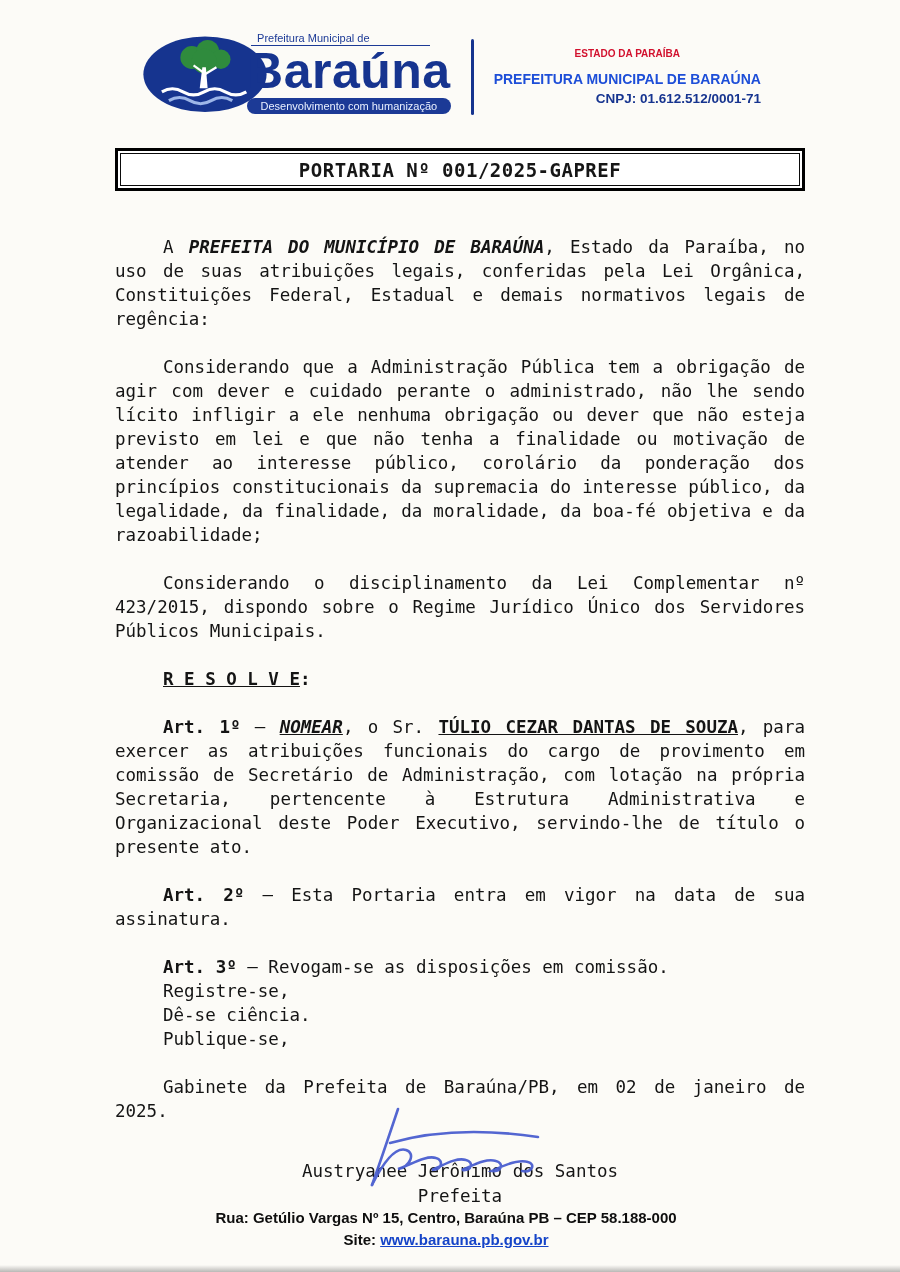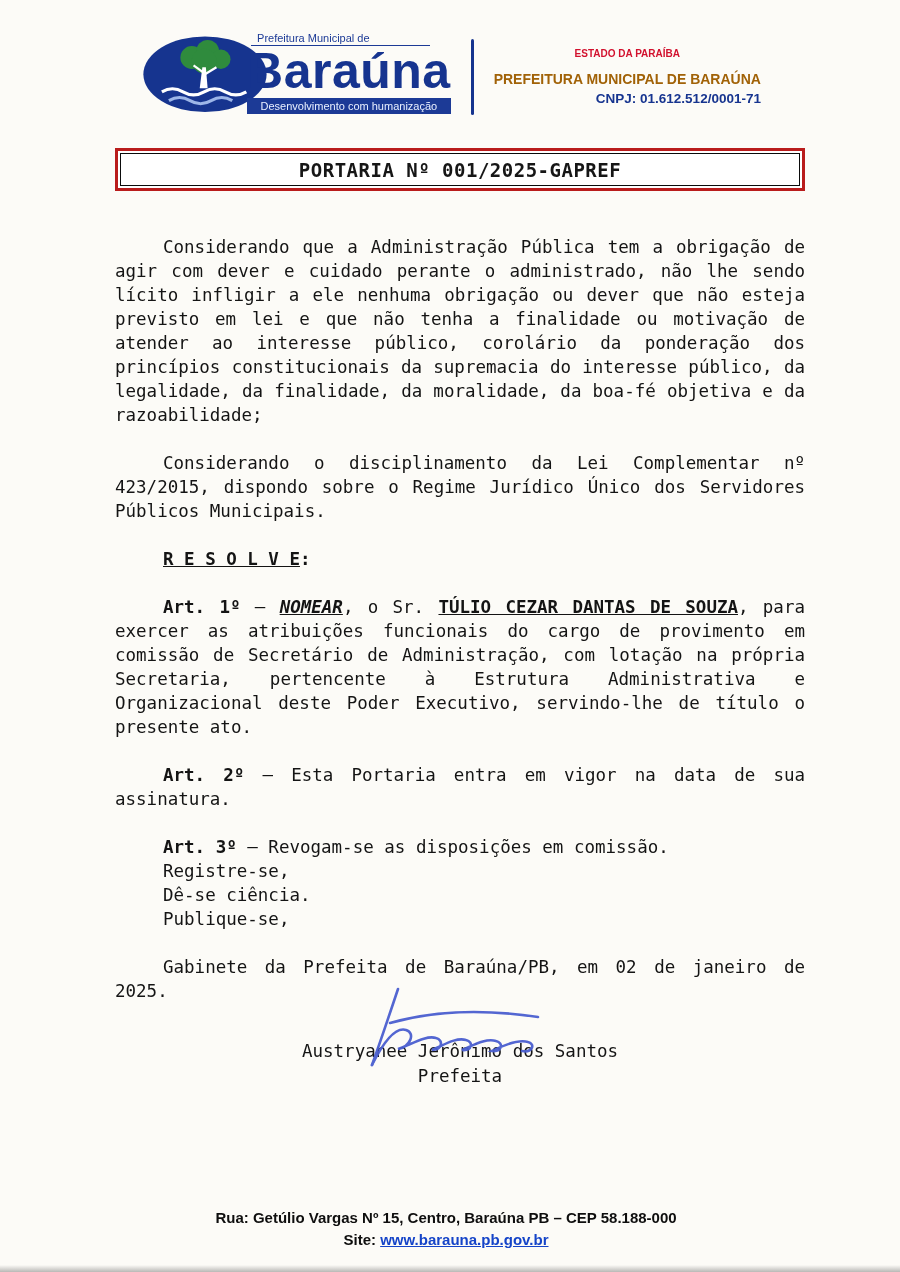--- a/index.html
+++ b/index.html
@@ -44,33 +44,33 @@
     white-space: nowrap;
   }
   .logo-city {
     font-weight: bold; color: #16348f;
     font-size: 50px; line-height: 1.02; letter-spacing: 0.5px;
     font-family: "Liberation Sans", sans-serif;
   }
   .logo-slogan {
     margin-top: 1px; align-self: stretch; text-align: center;
     background: #1c3a96; color: #e9f0ff;
-    font-size: 11px; padding: 2px 10px; border-radius: 0;
+    font-size: 11px; padding: 2px 10px; border-radius: 8px;
     white-space: nowrap;
   }
   .header-divider { width: 3px; height: 76px; background: #16348f; border-radius: 2px; }
   .header-right { text-align: center; font-weight: bold; }
   .hr-state { color: #d2112e; font-size: 10px; }
-  .hr-muni  { color: #a16207; font-size: 14px; margin-top: 12px; }
+  .hr-muni  { color: #1d4ed8; font-size: 14px; margin-top: 12px; }
   .hr-cnpj  { color: #16348f; font-size: 13.5px; margin-top: 4px; text-align: right; }
 
   
   .title-box {
     margin: 24px 95px 0 115px;
-    border: 3px solid #b91c1c;
+    border: 3px solid #000000;
     padding: 2px;
     background: #fff;
   }
   .title-box-inner { border: 1px solid #0b0b0b; padding: 5px 0 4px; text-align: center; }
   .doc-title {
     margin: 0;
     font-family: "DejaVu Sans Mono", monospace;
     font-weight: bold; font-size: 19px; letter-spacing: 0.5px;
   }
 
@@ -153,20 +153,21 @@
   </header>
 
   <div class="title-box">
     <div class="title-box-inner">
       <h1 class="doc-title">PORTARIA Nº 001/2025-GAPREF</h1>
     </div>
   </div>
 
   <main class="doc-body">
 
+    <p class="para"><span>A </span><span class="bi">PREFEITA DO MUNICÍPIO DE BARAÚNA</span><span>, Estado da Paraíba, no uso de suas atribuições legais, conferidas pela Lei Orgânica, Constituições Federal, Estadual e demais normativos legais de regência:</span></p>
 
     <p class="para">Considerando que a Administração Pública tem a obrigação de agir com dever e cuidado perante o administrado, não lhe sendo lícito infligir a ele nenhuma obrigação ou dever que não esteja previsto em lei e que não tenha a finalidade ou motivação de atender ao interesse público, corolário da ponderação dos princípios constitucionais da supremacia do interesse público, da legalidade, da finalidade, da moralidade, da boa-fé objetiva e da razoabilidade;</p>
 
     <p class="para">Considerando o disciplinamento da Lei Complementar nº 423/2015, dispondo sobre o Regime Jurídico Único dos Servidores Públicos Municipais.</p>
 
     <p class="resolve"><span class="u">R E S O L V E</span><span>:</span></p>
 
     <p class="para"><span class="b">Art. 1º</span><span> – </span><span class="biu">NOMEAR</span><span>, o Sr. </span><span class="bu">TÚLIO CEZAR DANTAS DE SOUZA</span><span>, para exercer as atribuições funcionais do cargo de provimento em comissão de Secretário de Administração, com lotação na própria Secretaria, pertencente à Estrutura Administrativa e Organizacional deste Poder Executivo, servindo-lhe de título o presente ato.</span></p>
 
     <p class="para"><span class="b">Art. 2º</span><span> – Esta Portaria entra em vigor na data de sua assinatura.</span></p>

